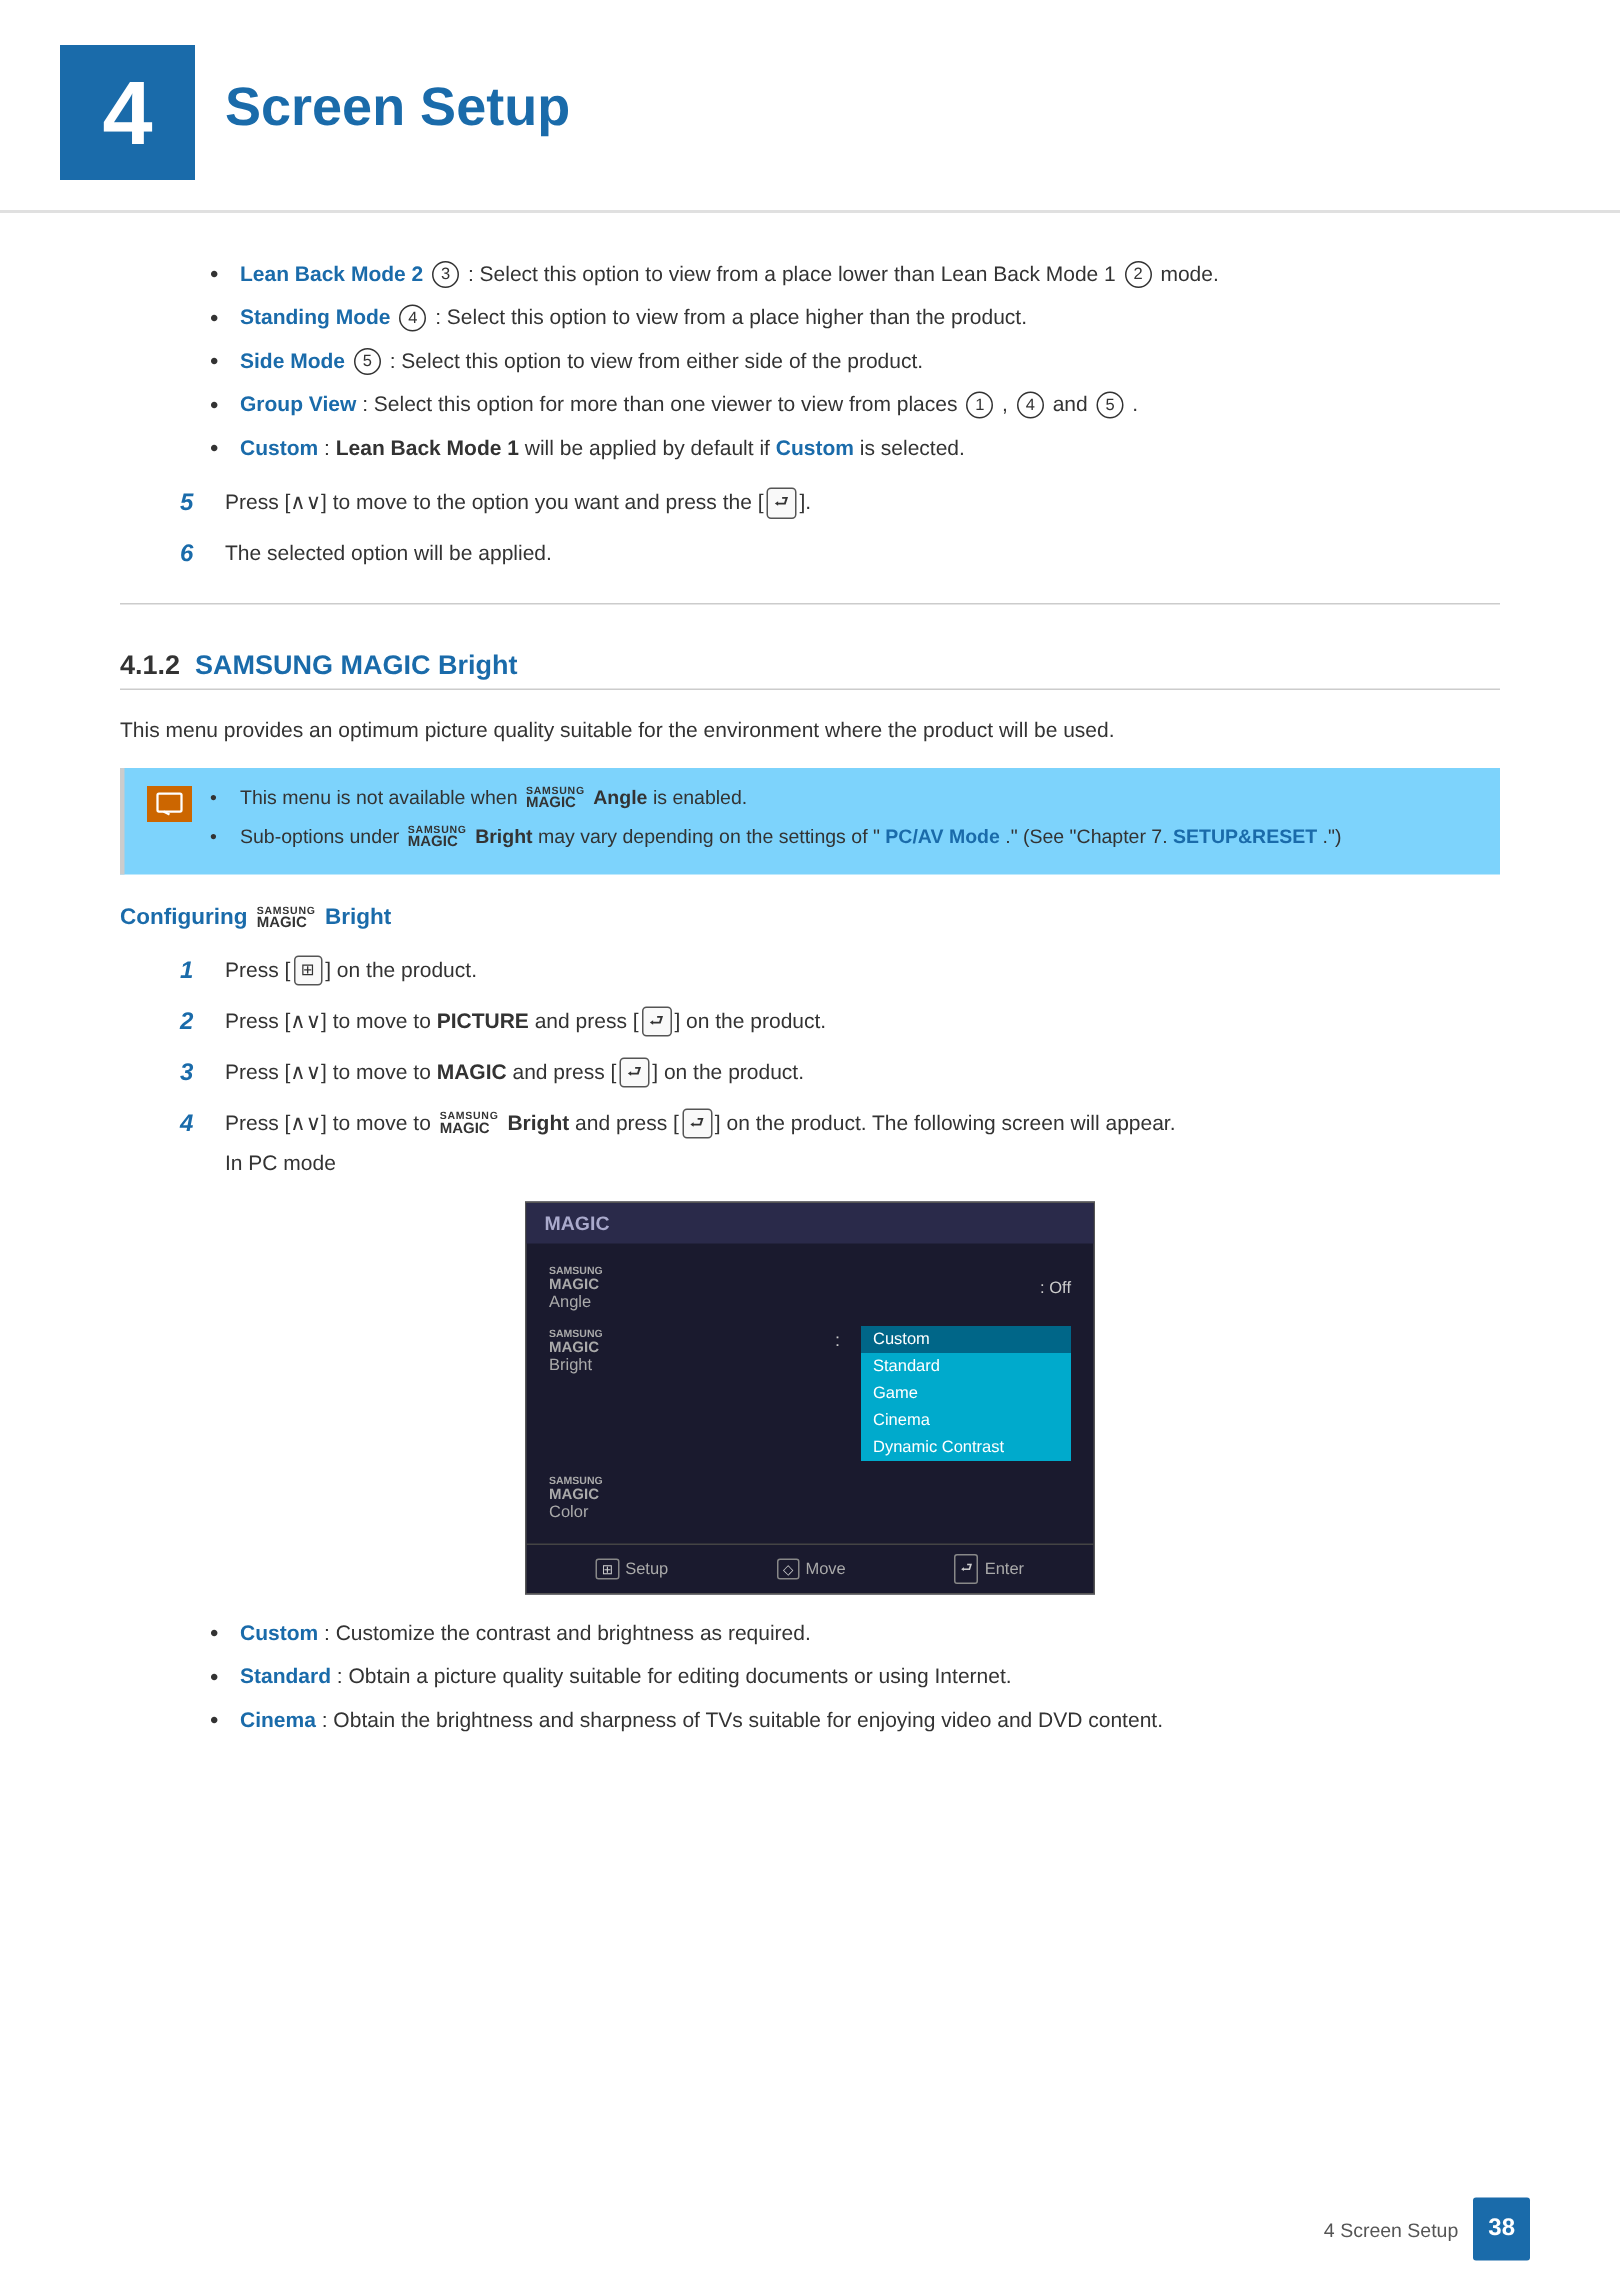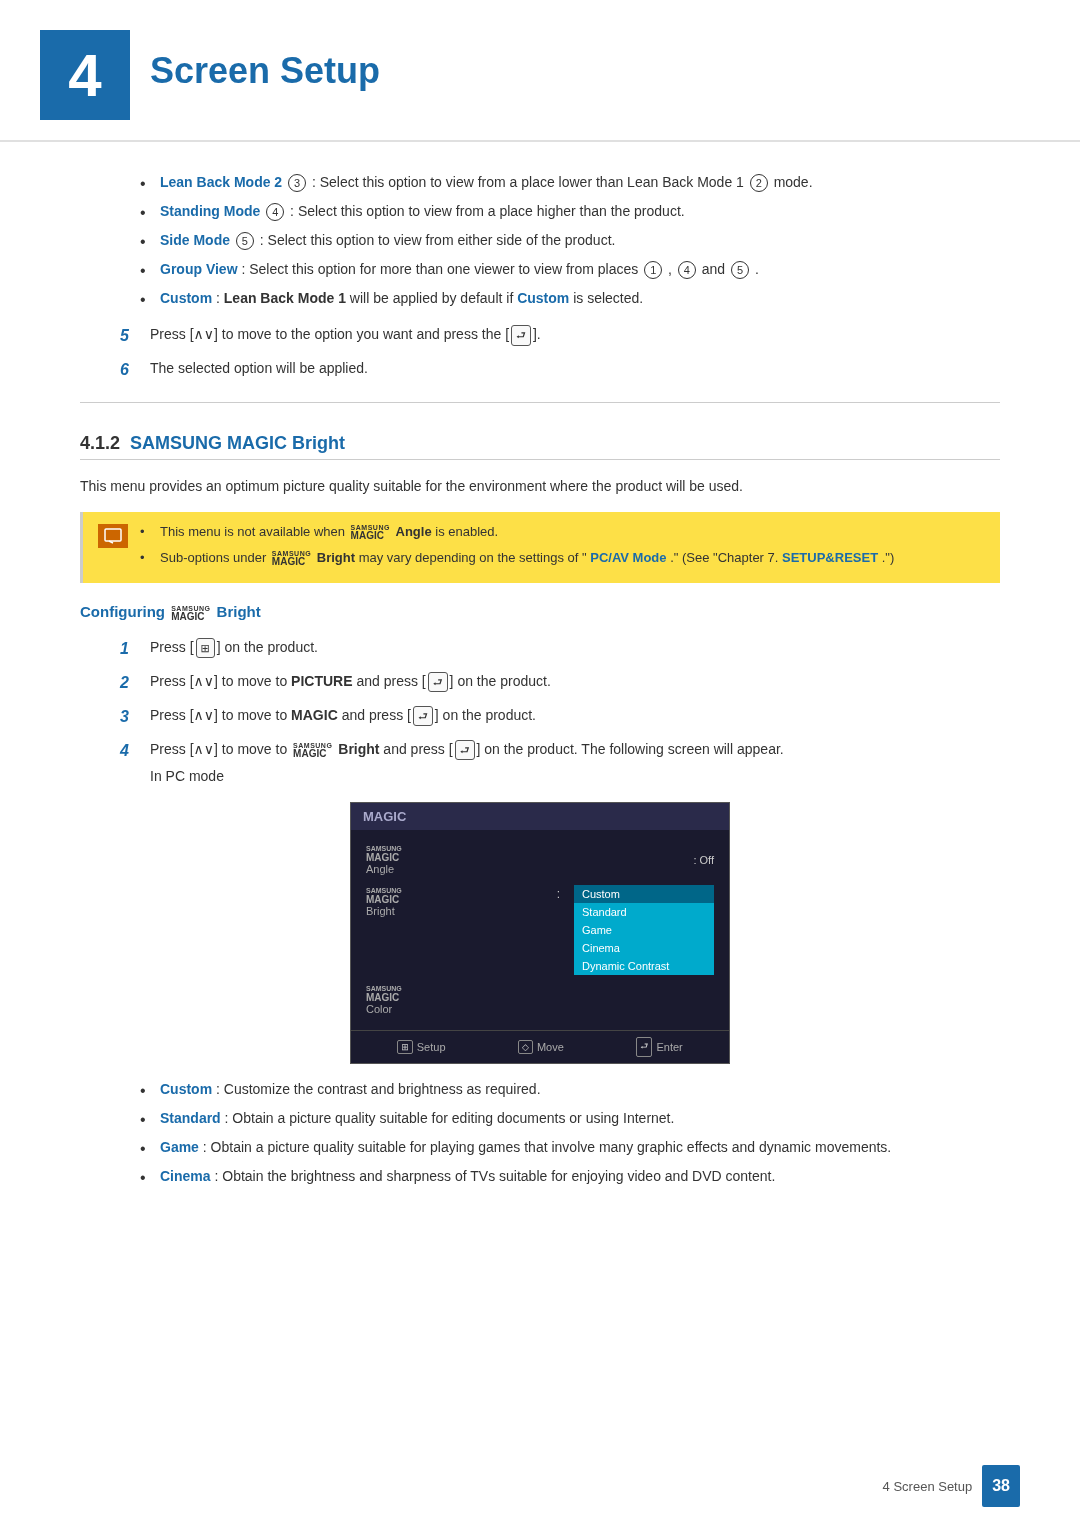--- a/index.html
+++ b/index.html
@@ -104,21 +104,21 @@
 
     .subsection-heading {
       color: #1a6baa;
       font-size: 15px;
       font-weight: bold;
       margin: 20px 0 12px 0;
     }
 
     
     .note-box {
-      background: #fde047;
+      background: #7dd3fc;
       border-left: 3px solid #ccc;
       padding: 10px 15px;
       margin: 15px 0;
       display: flex;
       align-items: flex-start;
     }
     .note-icon {
       width: 30px;
       height: 24px;
       background: #cc6600;
@@ -501,24 +501,20 @@
   <ul class="bullet-list">
     <li>
       <span class="bold-blue">Custom</span>
       <span>: Customize the contrast and brightness as required.</span>
     </li>
     <li>
       <span class="bold-blue">Standard</span>
       <span>: Obtain a picture quality suitable for editing documents or using Internet.</span>
     </li>
     <li>
-      <span class="bold-blue">Game</span>
-      <span>: Obtain a picture quality suitable for playing games that involve many graphic effects and dynamic movements.</span>
-    </li>
-    <li>
       <span class="bold-blue">Cinema</span>
       <span>: Obtain the brightness and sharpness of TVs suitable for enjoying video and DVD content.</span>
     </li>
   </ul>
 
 </div>
 
 <div class="page-footer">
   <span class="page-footer-text">4 Screen Setup</span>
   <span class="page-number-box">38</span>

